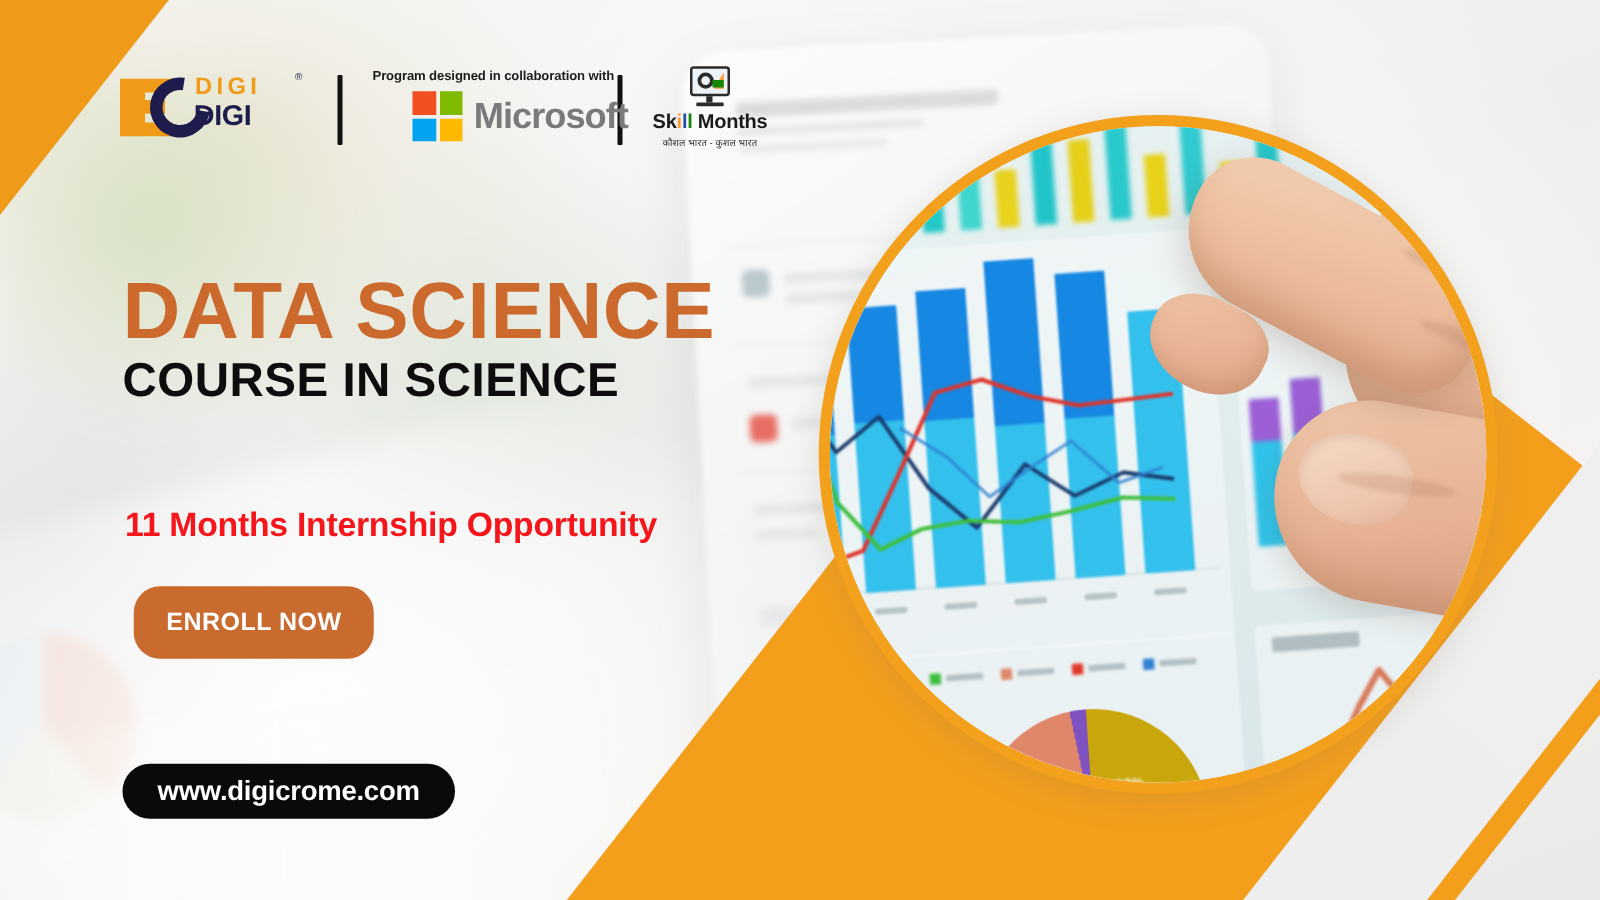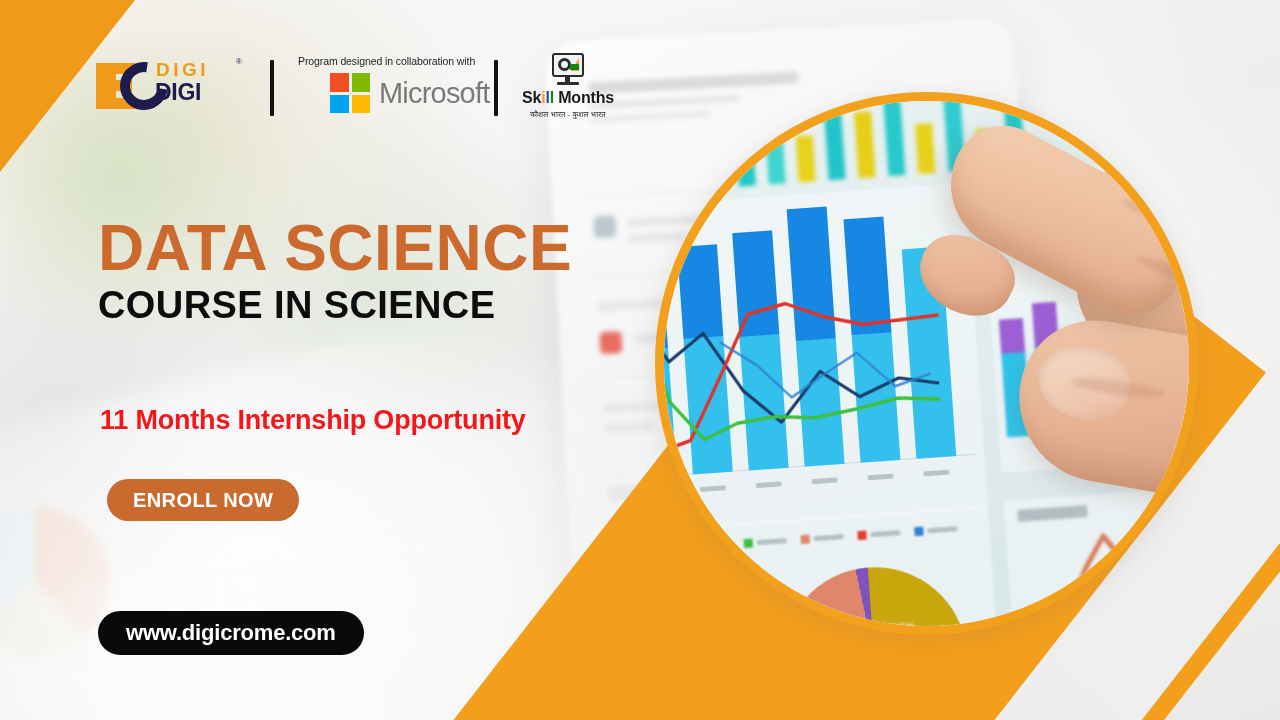--- a/index.html
+++ b/index.html
@@ -321,21 +321,21 @@
     font-family:"Liberation Sans", sans-serif;
   }
   .dc-reg {
     position:absolute; left:140px; top:2px;
     font-size:8px; color:#1E1B4D;
   }
 
   .vdiv { width:4px; height:56px; background:#111; margin:0 22px; border-radius:1px; }
 
   
-  .ms-block { position:relative; width:176px; height:66px; }
+  .ms-block { position:relative; width:176px; height:66px;font-weight:bold; }
   .ms-caption {
     position:absolute; left:2px; top:0;
     font-size:10.5px; color:#1d1d1d; letter-spacing:-.1px; white-space:nowrap;
   }
   .ms-logo { position:absolute; left:2px; top:18px; display:flex; align-items:center; gap:9px;margin-left:32px; }
   .ms-squares { width:40px; height:40px; display:grid; grid-template-columns:1fr 1fr; grid-template-rows:1fr 1fr; gap:3px; }
   .ms-squares span { display:block; }
   .ms-word { font-size:29px; color:#7A7A7A; letter-spacing:-.8px; line-height:1; }
 
   
@@ -384,22 +384,22 @@
     letter-spacing:.4px; line-height:1.05; margin-top:3px;
   }
 
   .tagline {
     position:absolute; left:100px; top:405px;
     font-size:27px; font-weight:bold; color:#F5161C;
     letter-spacing:-.2px; white-space:nowrap;
   }
 
   .cta {
-    position:absolute; left:107px; top:479px;
-    padding:0 26px; height:42px;
+    position:absolute; left:107px; top:469px;
+    padding:0 26px; height:58px;
     display:flex; align-items:center; justify-content:center;
     background:#C96A2E; color:#fff;
     border:none; border-radius:21px;
     font-size:20px; font-weight:bold; letter-spacing:.4px;
     font-family:"Liberation Sans", sans-serif;
     cursor:pointer;
   }
 
   .url-pill {
     position:absolute; left:98px; top:611px;

